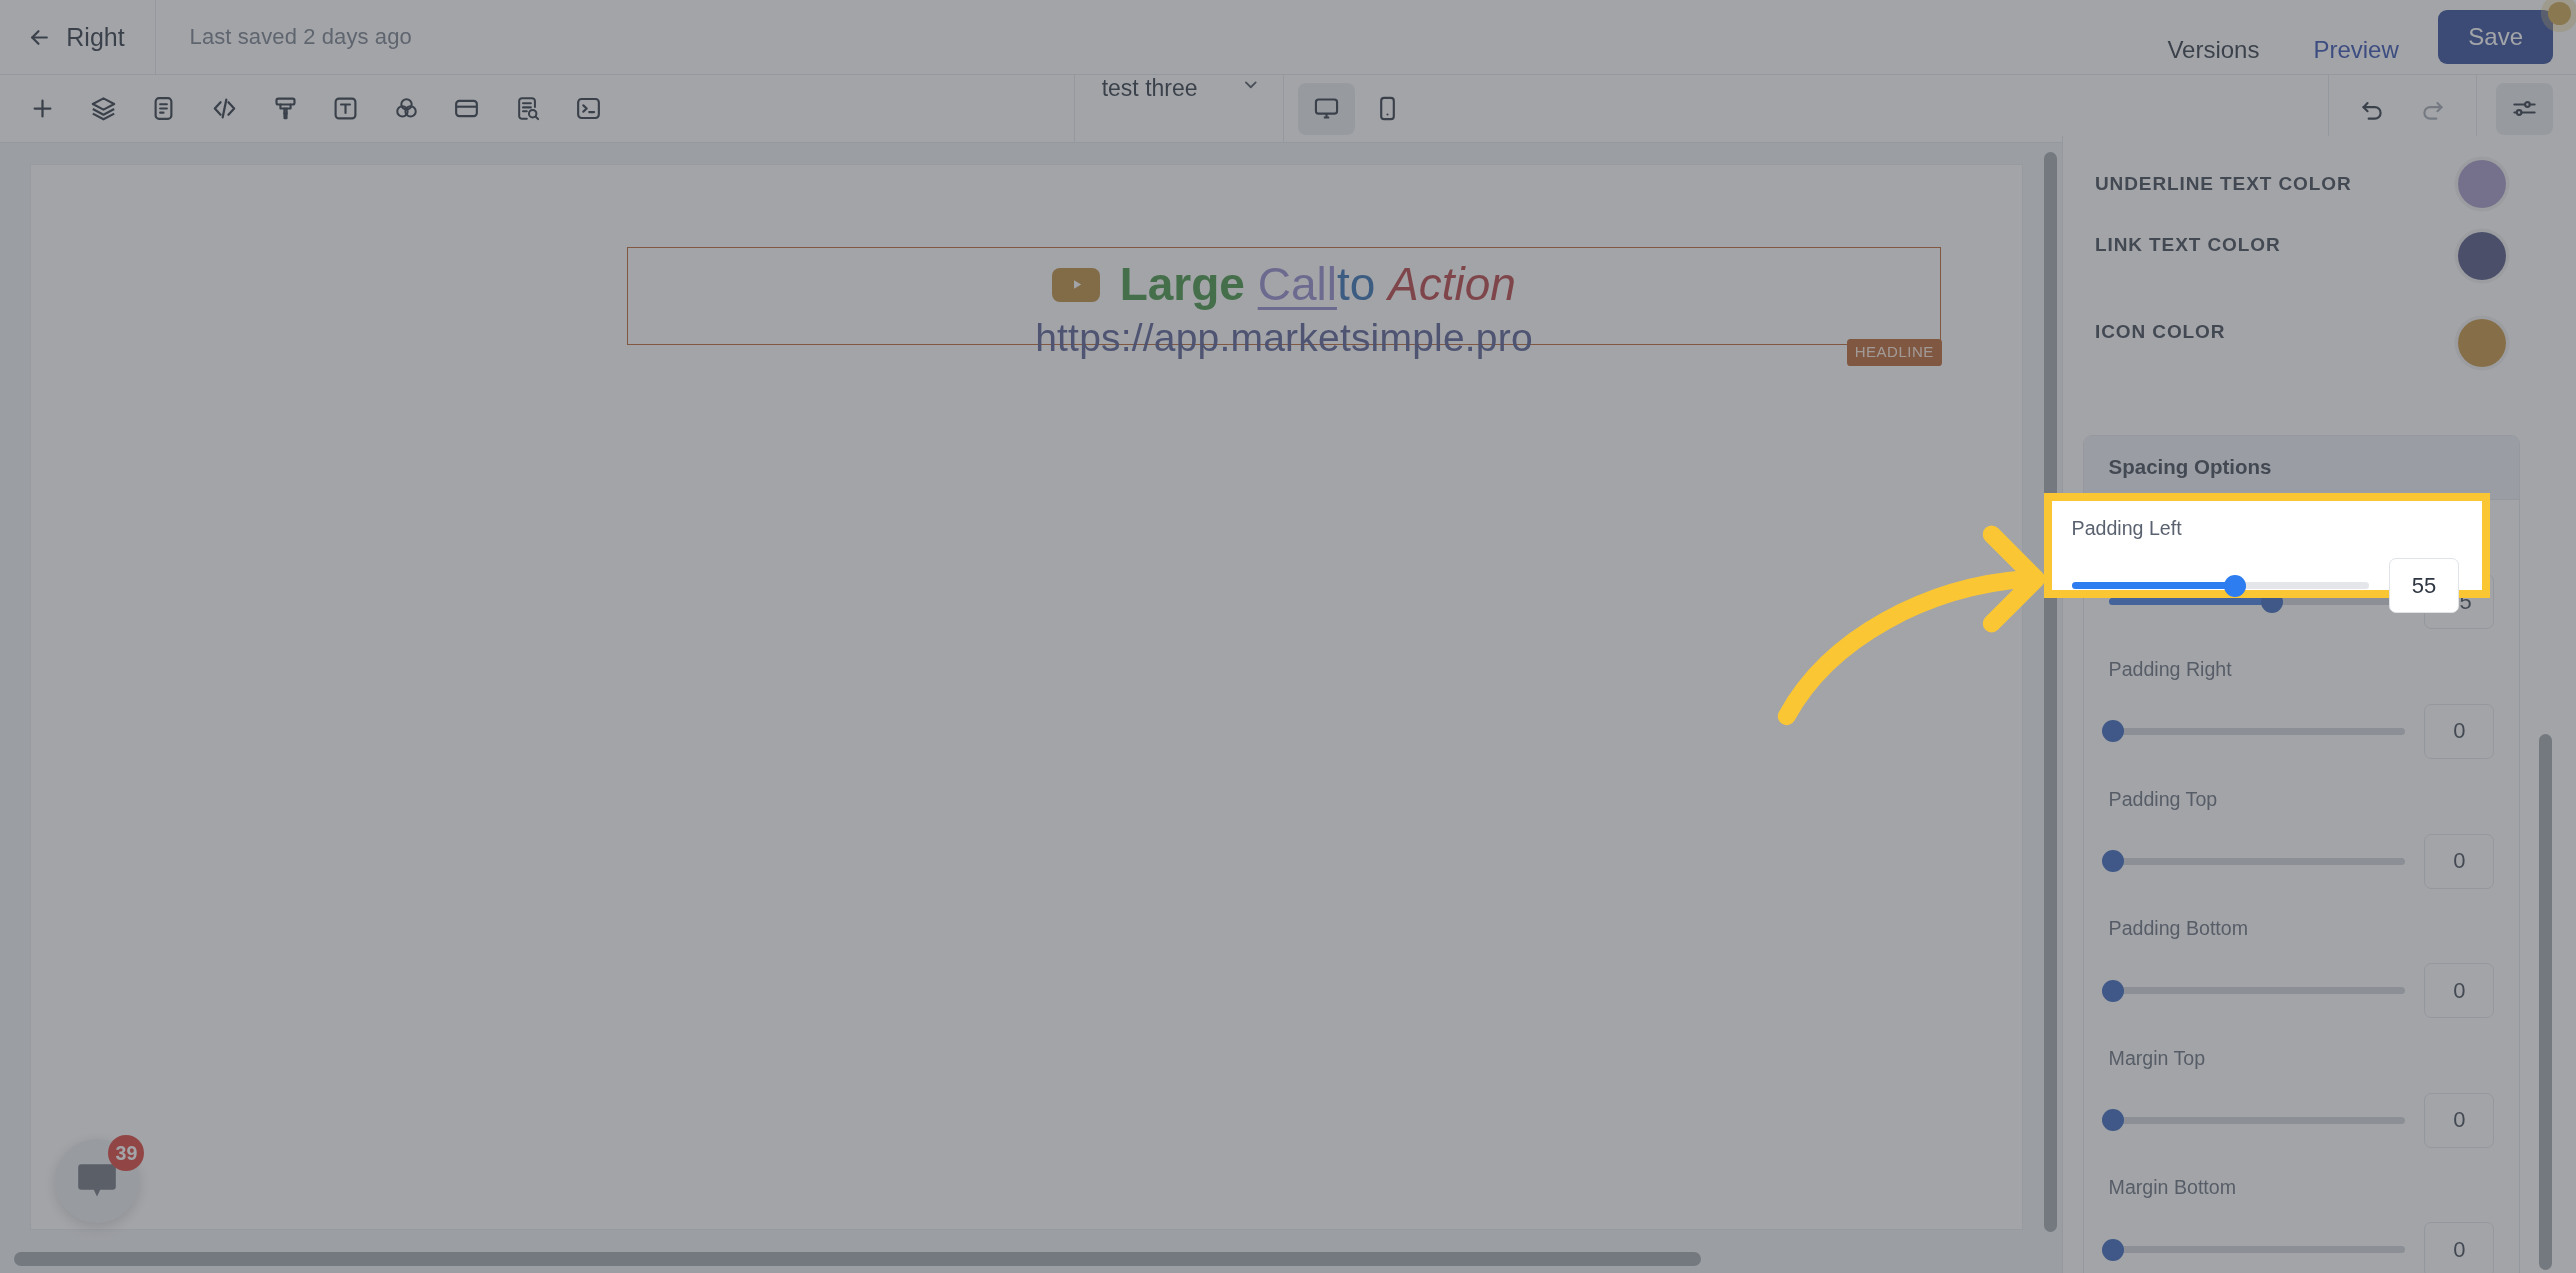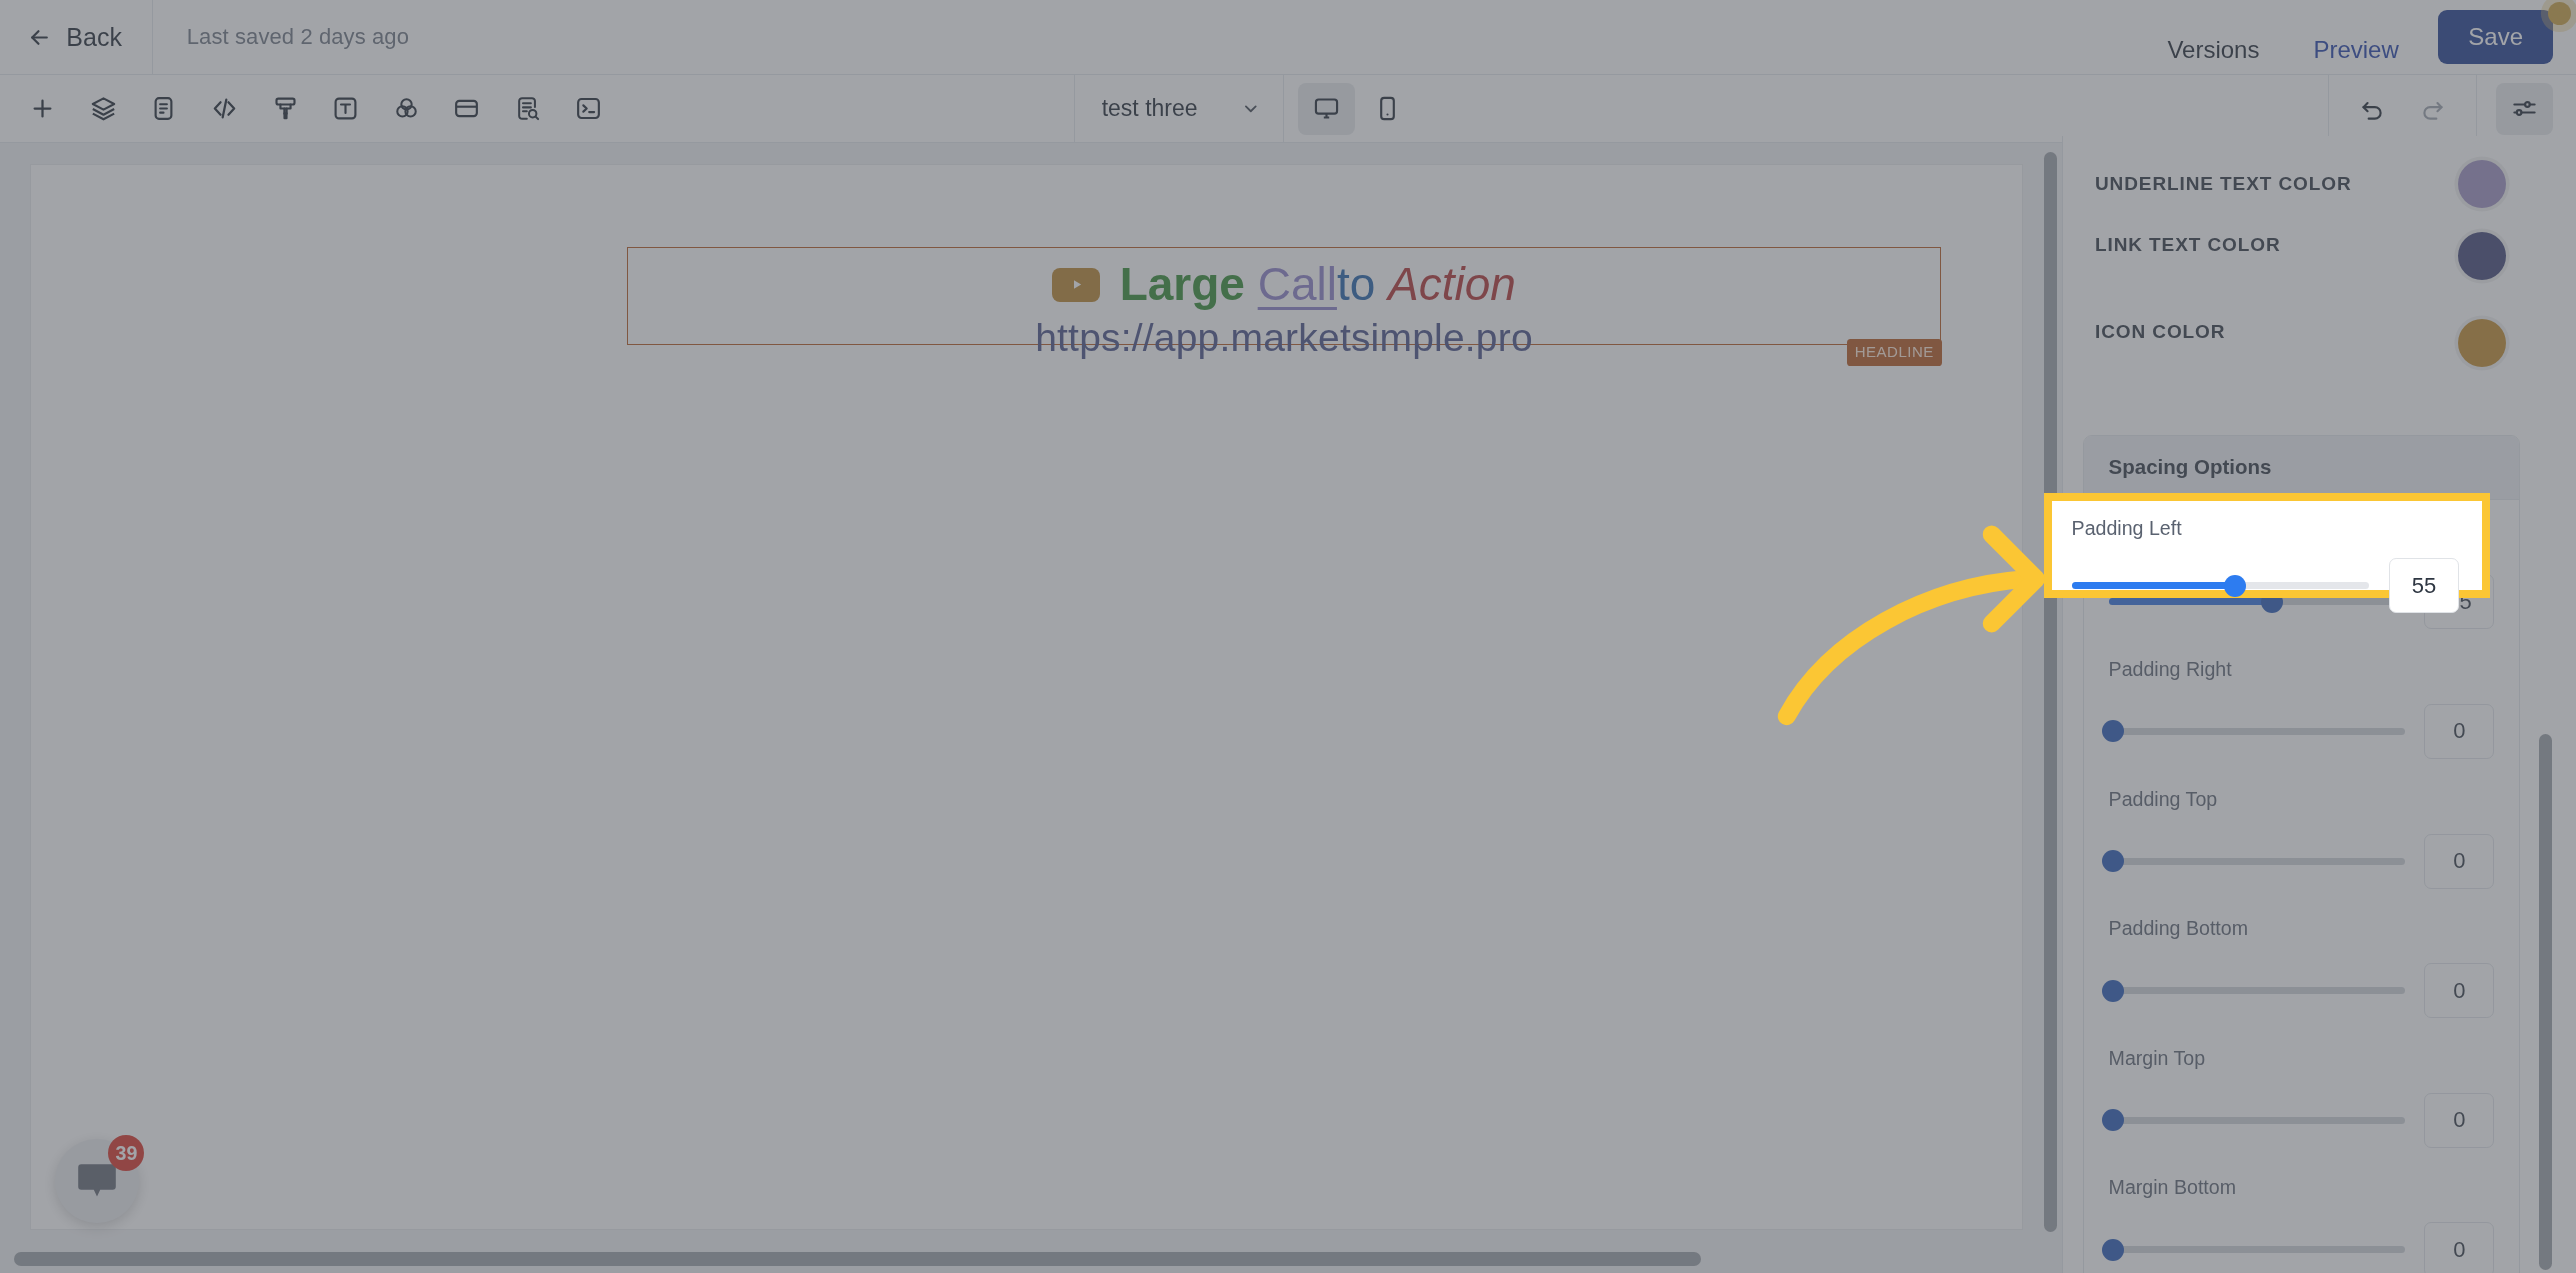--- a/index.html
+++ b/index.html
@@ -77,21 +77,21 @@
   .tool-btn.active { background: #e7e9ec; }
   .tool-btn.dim { color: #9aa1ab; }
   .vsep { width: 0.9px; height: 68px; background: #e3e6ea; }
 
   .tool-spacer-left { width: 12.5px; }
   .center-zone {
     margin-left: auto; margin-right: auto;
     display: flex; align-items: center; height: 68px;
   }
   .page-select {
-    display: flex; align-items: center; gap: 43px;
+    display: flex; align-items: flex-start; gap: 43px;
     padding: 0 23px 0 27px; height: 68px; cursor: pointer;
   }
   .page-select-label { font-size: 23px; color: #1b2430; }
   .chev { width: 19.6px; height: 19.6px; display:block; color:#3c444f; }
 
   .right-zone { margin-left: auto; display: flex; align-items: center; height: 68px; }
 
   
   .canvas-wrap {
     position: absolute; top: 143px; left: 0; right: 514px; bottom: 0;
@@ -276,21 +276,21 @@
 <div id="app">
 
   <div class="topbar">
     <div class="back-btn">
       <span>
         <svg class="back-arrow" viewBox="0 0 24 24" fill="none" stroke="currentColor" stroke-width="2.1" stroke-linecap="round" stroke-linejoin="round">
           <path d="M19 12H5"></path>
             <path d="M11 18l-6-6 6-6"></path>
         </svg>
       </span>
-      <span>Back</span>
+      <span>Right</span>
     </div>
     <div class="topbar-divider"></div>
     <div class="saved-text">Last saved 2 days ago</div>
 
     <div class="topbar-right">
       <div class="versions-btn">Versions</div>
       <div class="preview-btn">Preview</div>
       <button class="save-btn">Save</button>
     </div>
     <div class="notif-dot"></div>

